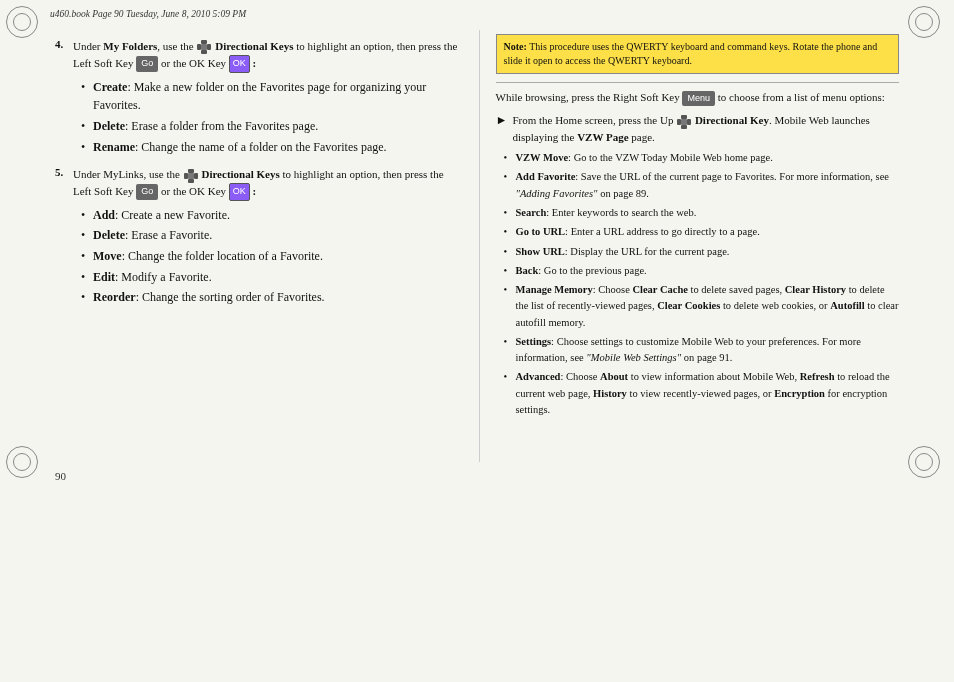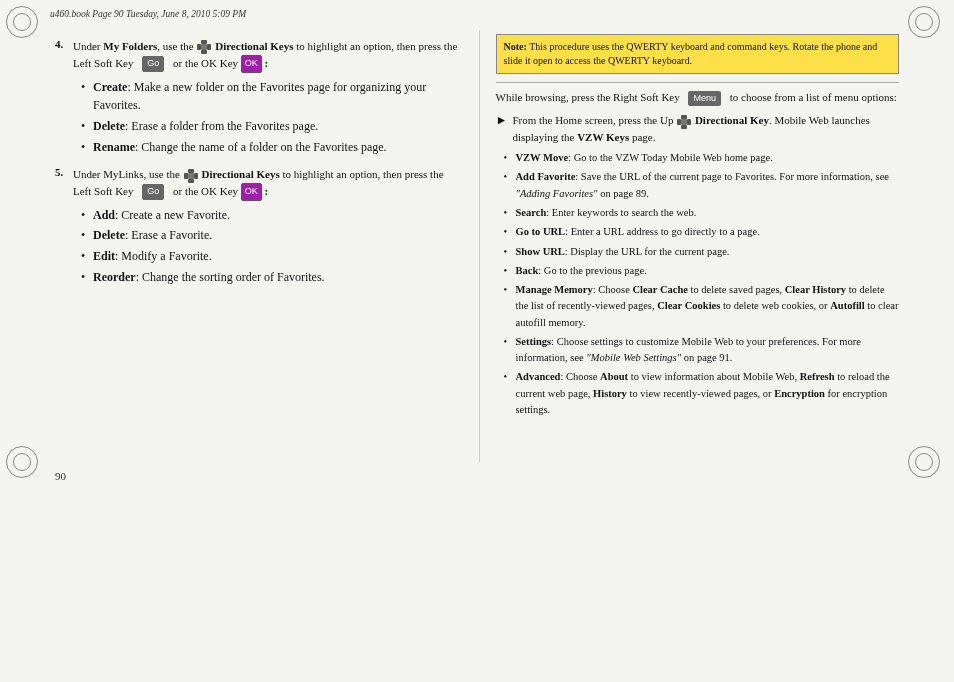--- a/index.html
+++ b/index.html
@@ -136,26 +136,26 @@
     
     .key-btn {
       display: inline-block;
       background: #666;
       color: #fff;
       font-size: 9px;
       padding: 1px 5px;
       border-radius: 2px;
       font-family: Arial, sans-serif;
       vertical-align: middle;
-      margin: 0 6px;
+      margin: 0 0;
     }
 
     .key-square {
       display: inline-block;
-      background: #a21caf;
+      background: #8b5cf6;
       color: #fff;
       font-size: 9px;
       padding: 1px 3px;
       border-radius: 2px;
       font-family: Arial, sans-serif;
       vertical-align: middle;
       border: 1px solid #555;
     }
 
     .dir-icon {
@@ -333,20 +333,21 @@
           <strong>Directional Keys</strong>
           to highlight an option, then press the Left Soft Key
           <span class="key-btn">Go</span>
           or the OK Key
           <span class="key-square">OK</span>
           <strong>:</strong>
         </div>
         <ul class="bullet-list">
           <li><strong>Add</strong>: Create a new Favorite.</li>
           <li><strong>Delete</strong>: Erase a Favorite.</li>
+          <li><strong>Move</strong>: Change the folder location of a Favorite.</li>
           <li><strong>Edit</strong>: Modify a Favorite.</li>
           <li><strong>Reorder</strong>: Change the sorting order of Favorites.</li>
         </ul>
       </div>
 
     </div>
 
     <div class="right-col">
 
 
@@ -369,21 +370,21 @@
           From the Home screen, press the Up
           <span class="dir-icon">
             <svg viewBox="0 0 14 14" xmlns="http://www.w3.org/2000/svg">
               <rect x="4" y="0" width="6" height="4" rx="1" fill="#555"></rect>
               <rect x="4" y="10" width="6" height="4" rx="1" fill="#555"></rect>
               <rect x="0" y="4" width="4" height="6" rx="1" fill="#555"></rect>
               <rect x="10" y="4" width="4" height="6" rx="1" fill="#555"></rect>
               <rect x="4" y="4" width="6" height="6" rx="1" fill="#777"></rect>
             </svg>
           </span>
-          <strong>Directional Key</strong>. Mobile Web launches displaying the <strong>VZW Keys</strong> page.
+          <strong>Directional Key</strong>. Mobile Web launches displaying the <strong>VZW Page</strong> page.
         </span>
       </div>
 
       <ul class="right-bullet-list">
         <li><strong>VZW Move</strong>: Go to the VZW Today Mobile Web home page.</li>
         <li><strong>Add Favorite</strong>: Save the URL of the current page to Favorites. For more information, see <em>"Adding Favorites"</em> on page 89.</li>
         <li><strong>Search</strong>: Enter keywords to search the web.</li>
         <li><strong>Go to URL</strong>: Enter a URL address to go directly to a page.</li>
         <li><strong>Show URL</strong>: Display the URL for the current page.</li>
         <li><strong>Back</strong>: Go to the previous page.</li>

